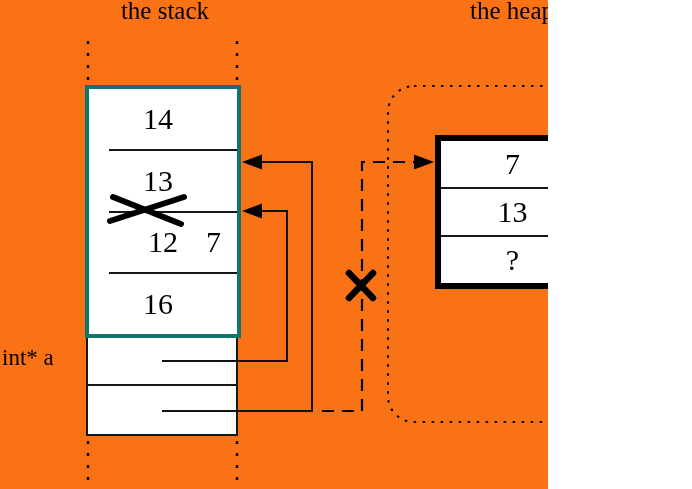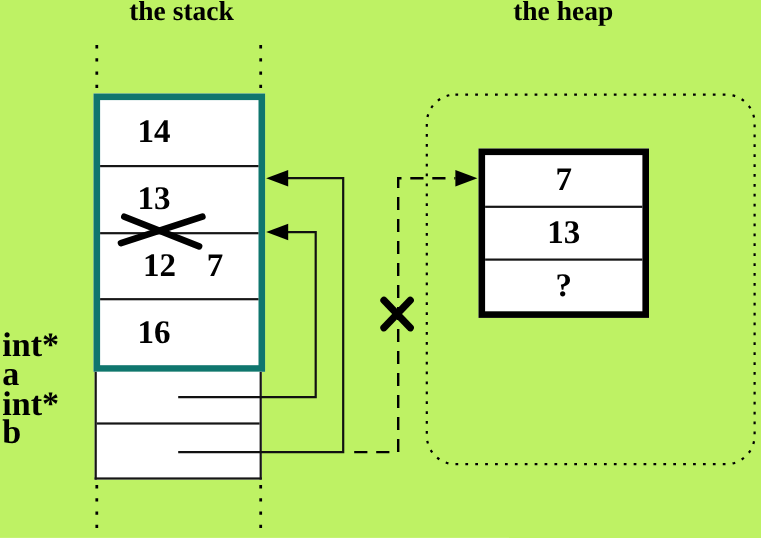--- a/index.html
+++ b/index.html
@@ -1,44 +1,44 @@
 <!DOCTYPE html>
 <html><head>
 <meta charset="utf-8">
 <style>
   html,body{margin:0;padding:0;background:#fff;}
   .canvas{
-    position:relative;width:692px;height:489px;background:#bef264;
-    font-family:"Liberation Serif","DejaVu Serif",serif;color:#000;overflow:hidden;font-weight:bold;
+    position:relative;width:548px;height:489px;background:#f97316;
+    font-family:"Liberation Serif","DejaVu Serif",serif;color:#000;overflow:hidden;
   }
   .title{position:absolute;top:-3px;width:210px;text-align:center;font-size:25px;line-height:28px;}
   .title-stack{left:60px;}
   .title-heap{left:407px;}
 
   .stack-box{
     position:absolute;left:85px;top:85px;width:156px;height:253px;
-    box-sizing:border-box;border:6px solid #0f766e;background:#fff;
-    display:flex;flex-direction:column;
+    box-sizing:border-box;border:4px solid #0f766e;background:#fff;
+    display:flex;flex-direction:column;padding-left:20px;
   }
   .stack-box .cell{
     flex:1;display:flex;align-items:center;font-size:30px;
     padding-left:34px;position:relative;
   }
   .stack-box .cell + .cell{border-top:2px solid #161616;}
   .cell.crossed{padding-left:39px;}
   .cell .new-val{position:absolute;left:97px;top:50%;transform:translateY(-50%);}
 
   .substack{
     position:absolute;left:86px;top:338px;width:152px;height:98px;
     box-sizing:border-box;border:2px solid #161616;border-top:none;background:#fff;
   }
   .substack .sub{height:48px;box-sizing:border-box;}
   .substack .sub-b{border-bottom:2px solid #161616;}
 
-  .ptr-label{position:absolute;left:2px;width:64px;font-size:31px;line-height:26px;}
+  .ptr-label{position:absolute;left:2px;width:64px;font-size:23px;line-height:26px;margin-top:44px;}
   .ptr-label-a{top:301px;}
   .ptr-label-b{top:354px;}
   .ptr-label-c{top:402px;}
 
   .heap-box{
     position:absolute;left:435px;top:135px;width:155px;height:154px;
     box-sizing:border-box;border:6px solid #000;background:#fff;
     display:flex;flex-direction:column;
   }
   .heap-box .cell{flex:1;display:flex;align-items:center;justify-content:center;font-size:30px;}
@@ -69,21 +69,20 @@
         <span>16</span>
       </div>
   </div>
 
   <div class="substack">
     <div class="sub sub-b"></div>
     <div class="sub sub-c"></div>
   </div>
 
   <div class="ptr-label ptr-label-a">int* a</div>
-  <div class="ptr-label ptr-label-b">int* b</div>
 
   <div class="heap-box">
     <div class="cell">
         <span>7</span>
       </div>
     <div class="cell">
         <span>13</span>
       </div>
     <div class="cell">
         <span>?</span>

